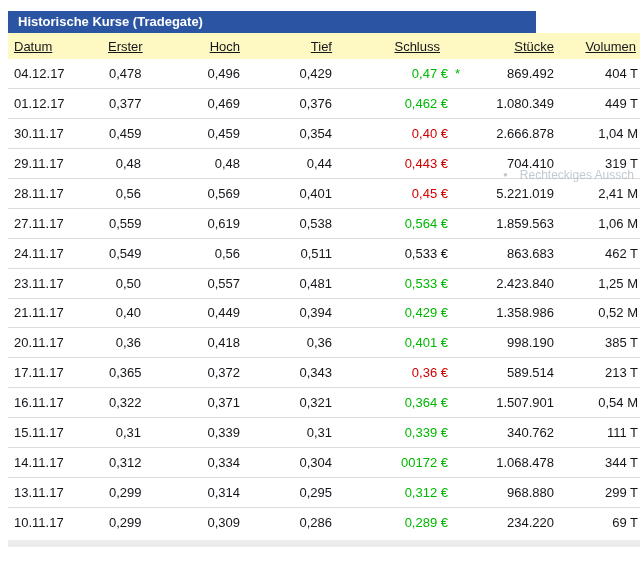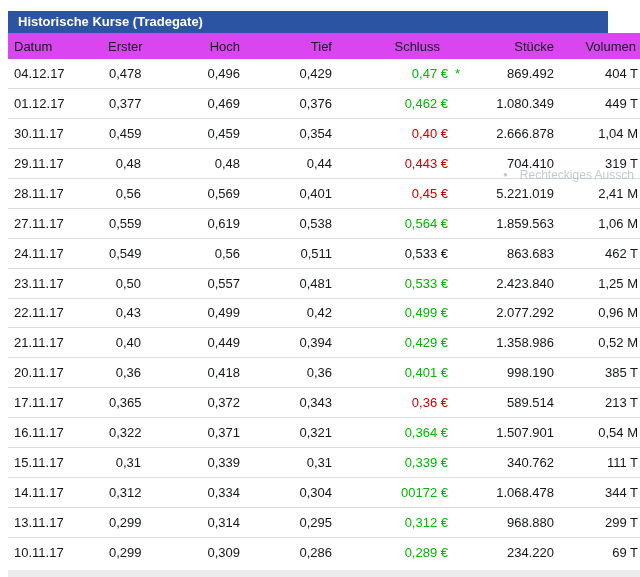--- a/index.html
+++ b/index.html
@@ -9,46 +9,47 @@
     background: #ffffff;
     font-family: "Liberation Sans", sans-serif;
   }
   .page {
     position: relative;
     width: 640px; height: 577px;
     overflow: hidden;
   }
   .titlebar {
     margin: 11px 0 0 8px;
-    width: 600px; height: 22px;
+    width: 528px; height: 22px;
     background: #2b55a3;
     color: #ffffff;
     font-size: 13px; font-weight: bold;
     line-height: 22px;
     padding-left: 10px;
     box-sizing: border-box;
   }
   table.kurse {
     margin-left: 8px;
     width: 632px;
     border-collapse: collapse;
     table-layout: fixed;
     font-size: 13px;
     color: #14161a;
   }
   thead th {
-    background: #d946ef;
+    background: #fef9c3;
     height: 26px;
     font-weight: normal;
     font-size: 13px;
     color: #14161a;
     text-align: right;
     padding: 0 4px 0 0;
     box-sizing: border-box;
     white-space: nowrap;
+    text-decoration: underline;
   }
   thead th.col-datum { text-align: left; padding: 0 0 0 6px; }
   thead th.schluss-h { padding-right: 12px; }
   tbody td {
     height: 29.88px;
     box-sizing: border-box;
     white-space: nowrap;
     background: #ffffff;
     vertical-align: middle;
   }
@@ -185,29 +186,20 @@
         <tr>
           <td class="col-datum">23.11.17</td>
           <td class="num">0,50</td>
           <td class="num">0,557</td>
           <td class="num">0,481</td>
           <td class="num schluss up">0,533 €</td>
           <td class="num">2.423.840</td>
           <td class="num vol">1,25 M</td>
         </tr>
         <tr>
-          <td class="col-datum">22.11.17</td>
-          <td class="num">0,43</td>
-          <td class="num">0,499</td>
-          <td class="num">0,42</td>
-          <td class="num schluss up">0,499 €</td>
-          <td class="num">2.077.292</td>
-          <td class="num vol">0,96 M</td>
-        </tr>
-        <tr>
           <td class="col-datum">21.11.17</td>
           <td class="num">0,40</td>
           <td class="num">0,449</td>
           <td class="num">0,394</td>
           <td class="num schluss up">0,429 €</td>
           <td class="num">1.358.986</td>
           <td class="num vol">0,52 M</td>
         </tr>
         <tr>
           <td class="col-datum">20.11.17</td>

